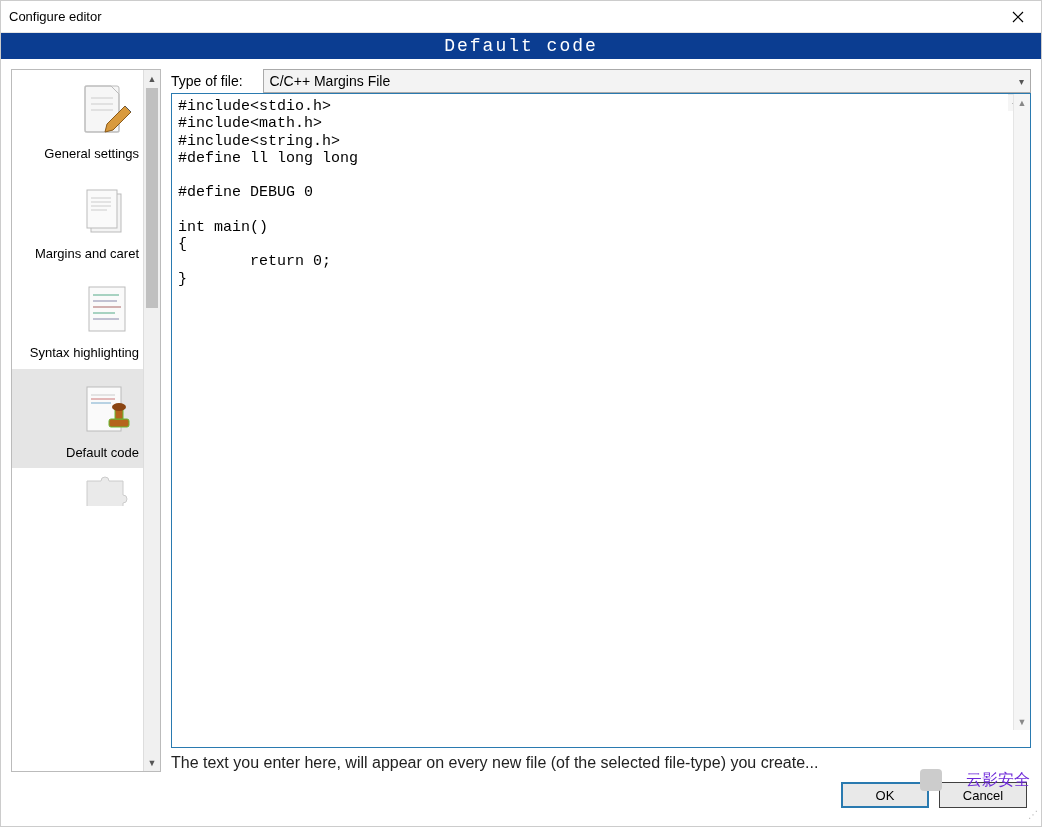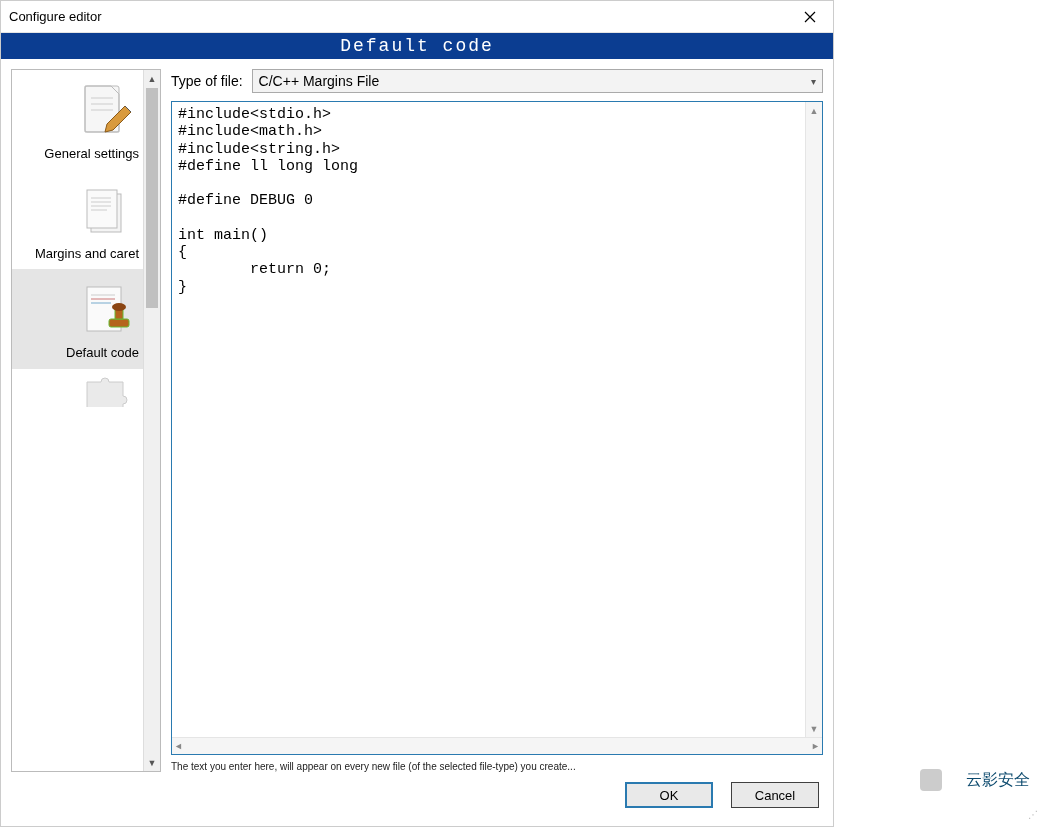--- a/index.html
+++ b/index.html
@@ -5,21 +5,21 @@
 * { box-sizing: border-box; margin: 0; padding: 0; }
 body {
   font-family: "Segoe UI", Tahoma, sans-serif;
   font-size: 13px;
   background: #fff;
   width: 1042px;
   height: 827px;
   overflow: hidden;
 }
 .window {
-  width: 834px;
+  width: 1042px;
   height: 827px;
   border: 1px solid #ccc;
   display: flex;
   flex-direction: column;
   background: #fff;
 }
 .titlebar {
   height: 32px;
   display: flex;
   align-items: center;
@@ -114,43 +114,42 @@
 .sb-arrow.bot { bottom: 0; }
 .main {
   flex: 1;
   display: flex;
   flex-direction: column;
   min-width: 0;
 }
 .row-top {
   display: flex;
   align-items: center;
-  gap: 9px;
-  margin-bottom: 8px;
+  gap: 20px;
 }
 .type-label { font-size: 14px; white-space: nowrap; }
 .type-select {
   flex: 1;
   height: 24px;
   border: 1px solid #aaa;
   background: #f3f3f3;
   display: flex;
   align-items: center;
   justify-content: space-between;
   padding: 0 6px;
   font-size: 14px;
 }
 .type-select .chev { font-size: 10px; color: #555; }
 .editor {
   flex: 1;
   border: 1px solid #2a7ab0;
   background: #fff;
   position: relative;
   display: flex;
-  flex-direction: column;
+  flex-direction: row;
   min-height: 0;
 }
 .editor-content {
   flex: 1;
   padding: 4px 6px;
   font-family: "Courier New", monospace;
   font-size: 15px;
   line-height: 1.15;
   white-space: pre;
   overflow: hidden;
@@ -174,29 +173,29 @@
   background: #f5f5f5;
   border-top: 1px solid #e5e5e5;
   display: flex;
   align-items: center;
   justify-content: space-between;
   padding: 0 2px;
   font-size: 9px; color:#888;
 }
 .hint {
   margin-top: 6px;
-  font-size: 10px;
+  font-size: 16px;
   color: #222;
 }
 .footer {
   height: 44px;
   display: flex;
   align-items: flex-start;
   justify-content: flex-end;
-  gap: 18px;
+  gap: 10px;
   padding: 0 14px 18px 0;
 }
 .btn {
   min-width: 88px;
   height: 26px;
   border: 1px solid #404040;
   background: #e9e9e9;
   font-size: 13px;
   display: flex;
   align-items: center;
@@ -204,21 +203,21 @@
   cursor: pointer;
 }
 .btn.primary { border: 2px solid #2a7ab0; }
 .watermark {
   position: absolute;
   right: 12px;
   bottom: 36px;
   display: flex;
   align-items: center;
   gap: 24px;
-  color: #0c4a6e;
+  color: #6d28d9;
   font-size: 16px;
   pointer-events: none;
 }
 .watermark .wxicon {
   width: 22px; height: 22px;
   border-radius: 4px;
   background: #ccc;
   display: inline-block;
 }
 .resize-grip {
@@ -272,20 +271,33 @@
               <rect x="10" y="10" width="30" height="38" fill="#fafafa" stroke="#bbb"></rect>
               <line x1="14" y1="18" x2="34" y2="18" stroke="#ccc"></line>
               <line x1="14" y1="22" x2="34" y2="22" stroke="#ccc"></line>
               <line x1="14" y1="26" x2="34" y2="26" stroke="#ccc"></line>
               <line x1="14" y1="30" x2="30" y2="30" stroke="#ccc"></line>
             </svg>
           </div>
           <div class="sb-label">Margins and caret</div>
         </div>
 
+        <div class="sb-item">
+          <div class="sb-icon">
+            <svg width="60" height="60" viewBox="0 0 60 60">
+              <rect x="12" y="8" width="36" height="44" fill="#fafafa" stroke="#bbb"></rect>
+              <line x1="16" y1="16" x2="42" y2="16" stroke="#5a8"></line>
+              <line x1="16" y1="22" x2="40" y2="22" stroke="#88a"></line>
+              <line x1="16" y1="28" x2="44" y2="28" stroke="#a66"></line>
+              <line x1="16" y1="34" x2="38" y2="34" stroke="#5a8"></line>
+              <line x1="16" y1="40" x2="42" y2="40" stroke="#88a"></line>
+            </svg>
+          </div>
+          <div class="sb-label">Syntax highlighting</div>
+        </div>
 
         <div class="sb-item selected">
           <div class="sb-icon">
             <svg width="60" height="60" viewBox="0 0 60 60">
               <rect x="10" y="8" width="34" height="44" fill="#fafafa" stroke="#bbb"></rect>
               <line x1="14" y1="16" x2="38" y2="16" stroke="#ccc"></line>
               <line x1="14" y1="20" x2="38" y2="20" stroke="#c77"></line>
               <line x1="14" y1="24" x2="34" y2="24" stroke="#7ac"></line>
               <rect x="32" y="40" width="20" height="8" rx="2" fill="#b5651d" stroke="#6b3"></rect>
               <rect x="38" y="30" width="8" height="10" fill="#b5651d" stroke="#6b3"></rect>

